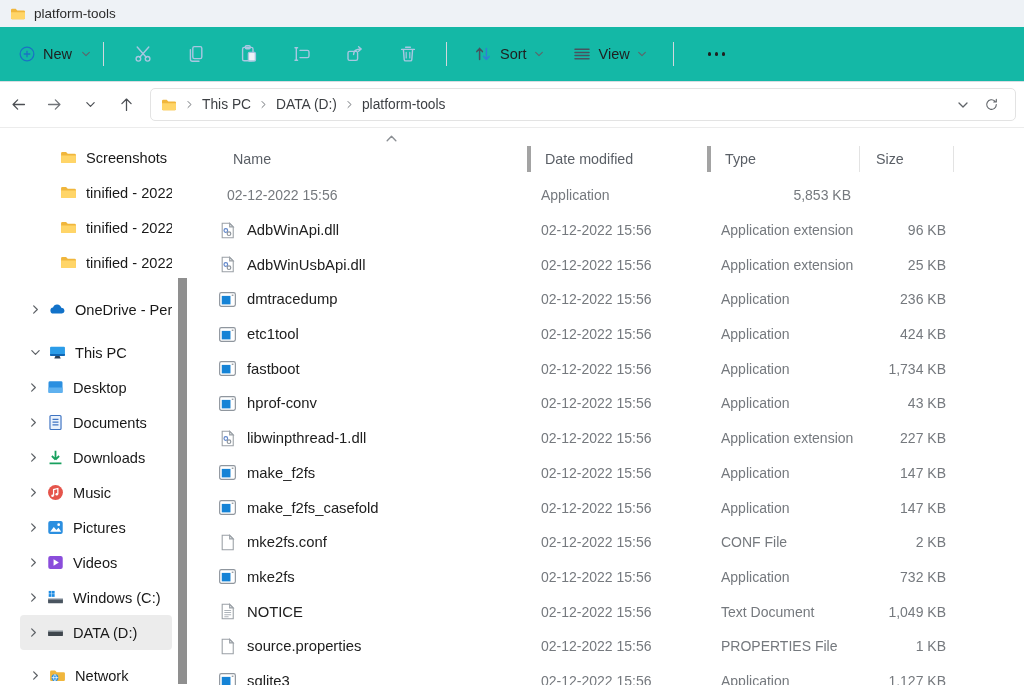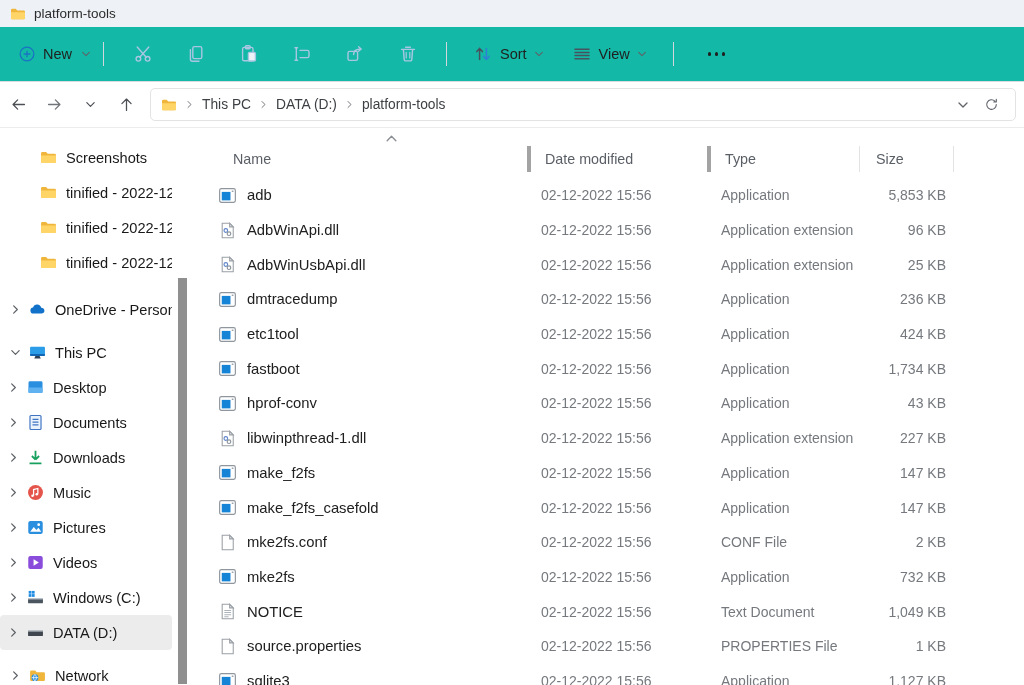--- a/index.html
+++ b/index.html
@@ -45,21 +45,21 @@
   .addr-box .mini-btn { width:28px; height:26px; display:flex; align-items:center; justify-content:center;
                         border:none; background:transparent; }
   .addr-box .mini-btn svg { width:12px; height:12px; color:#5f6368; }
   .addr-box .mini-btn.refresh svg { width:15px; height:15px; }
 
   
   .main { display:flex; height:556px; }
 
   .sidebar { width:188px; position:relative; padding-top:12px; overflow:hidden; }
   .sb-item { height:35px; display:flex; align-items:center; font-size:14.6px; color:#191919;
-             white-space:nowrap; overflow:hidden; margin-right:16px; border-radius:4px; cursor:default; }
+             white-space:nowrap; overflow:hidden; margin-right:16px; border-radius:4px; cursor:default;margin-left:20px; }
   .sb-item .chev { width:11px; height:11px; min-width:11px; color:#5c6065; margin-right:8px; }
   .sb-item .chev.down { transform:rotate(90deg); }
   .sb-item .sic { width:17px; height:17px; min-width:17px; margin-right:9px; }
   .lv0 { padding-left:10px; }
   .lv1 { padding-left:8px; }
   .lv2 { padding-left:40px; }
   .sb-item.sel { background:#ececec; }
   .gap-lg { margin-top:12px; }
   .gap-md { margin-top:8px; }
   .sb-scrollbar { position:absolute; right:1px; top:150px; width:9px; height:406px; background:#8f8f8f; }
@@ -487,26 +487,20 @@
       </svg>
     <div class="lhead">
       <div class="hc hc-name">Name</div>
       <div class="hc hc-date">Date modified</div>
       <div class="hc hc-type">Type</div>
       <div class="hc hc-size">Size</div>
     </div>
     <div class="rows">
 
       <div class="row">
-        <div class="cell name">
-          <svg class="fic">
-              <use href="#s-app"></use>
-            </svg>
-          <span>adb</span>
-          </div>
         <div class="cell date">02-12-2022 15:56</div>
         <div class="cell type">Application</div>
         <div class="cell size">5,853 KB</div>
       </div>
 
       <div class="row">
         <div class="cell name">
           <svg class="fic">
               <use href="#s-dll"></use>
             </svg>

